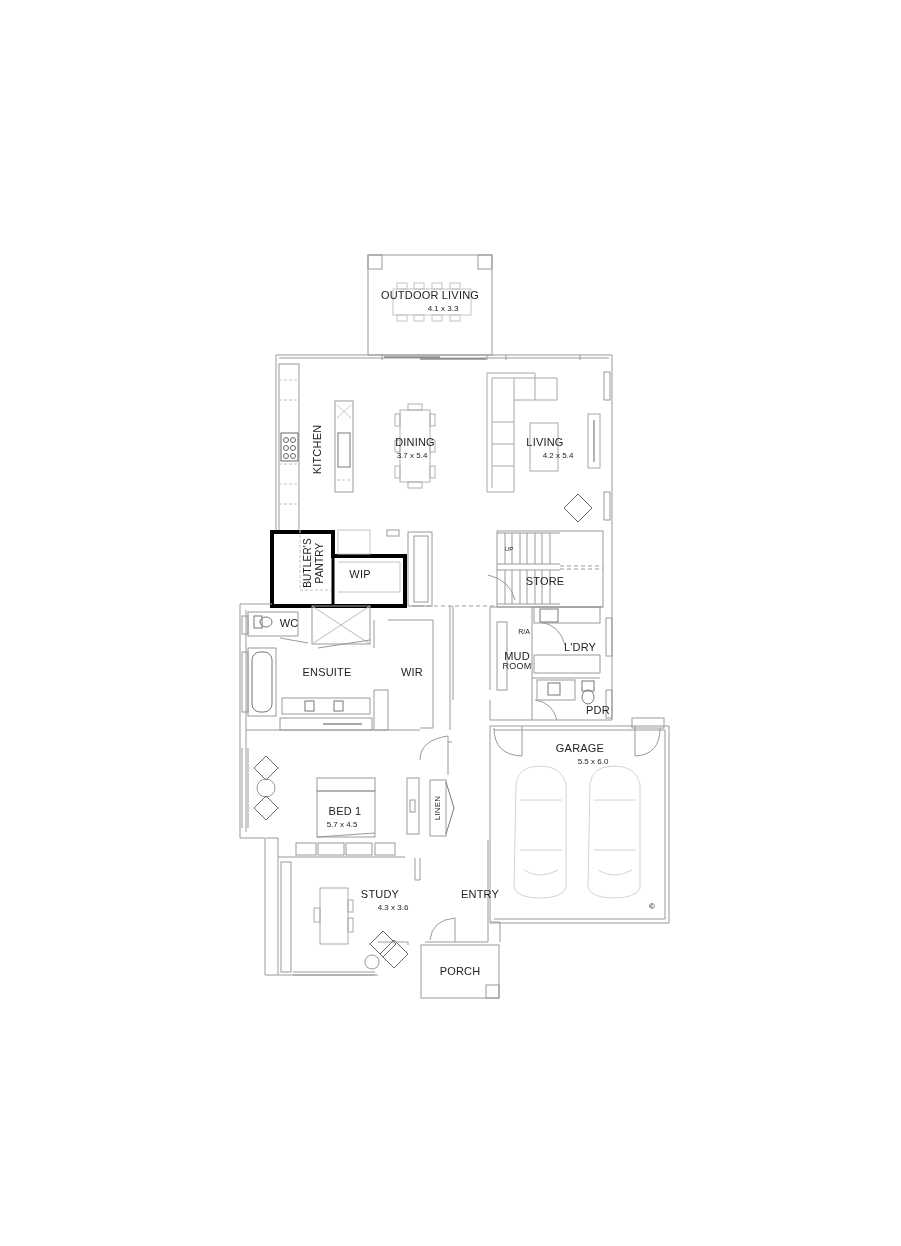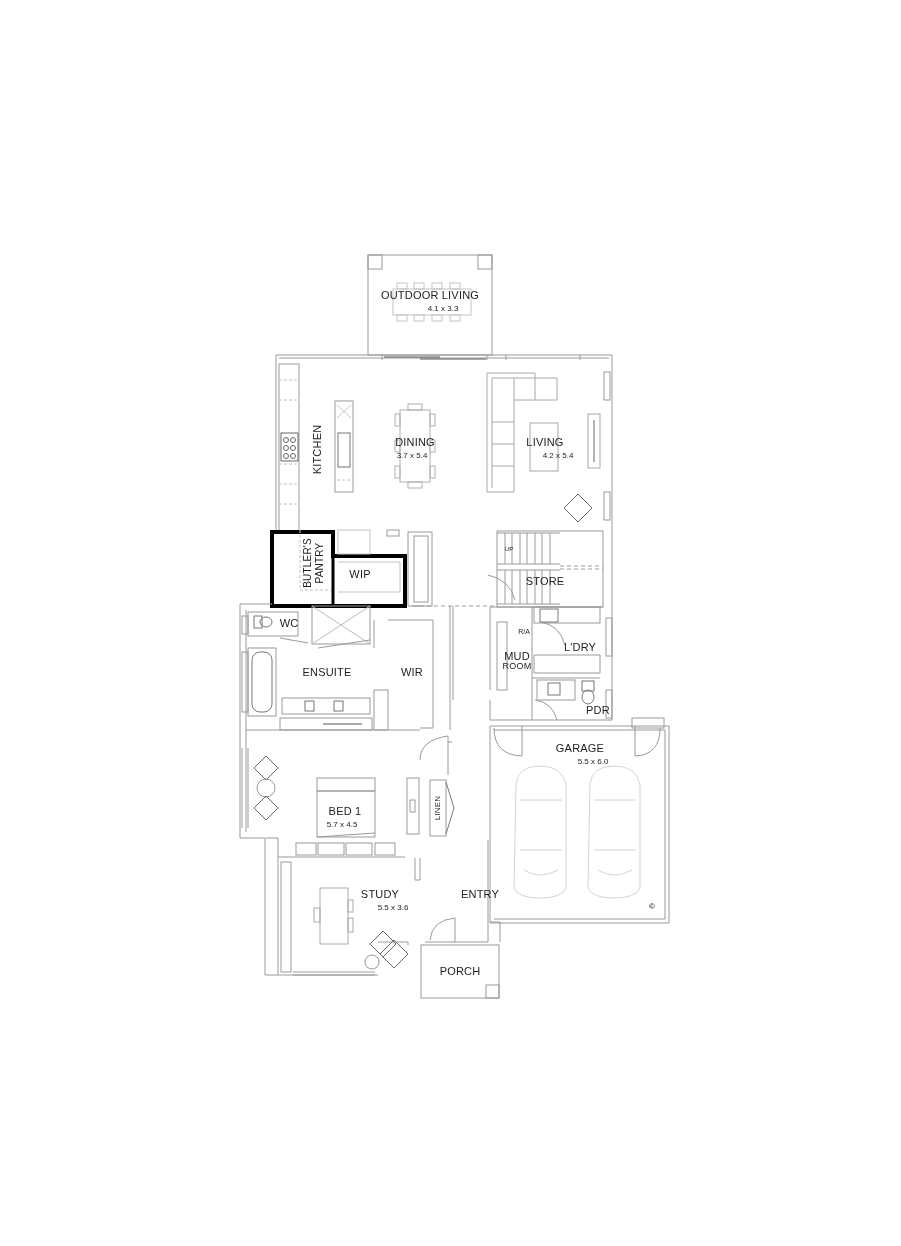--- a/index.html
+++ b/index.html
@@ -264,17 +264,17 @@
 <div class="lbl" style="left:563px;top:705px;width:30px;margin-left:20px;">PDR</div>
 
 <div class="lbl" style="left:548px;top:743px;width:64px;">GARAGE</div>
 <div class="dim" style="left:548px;top:758px;width:64px;">5.5 x 6.0</div>
 
 <div class="lbl" style="left:320px;top:806px;width:50px;">BED 1</div>
 <div class="dim" style="left:304px;top:821px;width:50px;">5.7 x 4.5</div>
 <div class="lbl vert" style="left:418px;top:804px;width:40px;font-size:8px;">LINEN</div>
 
 <div class="lbl" style="left:355px;top:889px;width:50px;">STUDY</div>
-<div class="dim" style="left:355px;top:904px;width:50px;">5.5 x 3.6</div>
+<div class="dim" style="left:355px;top:904px;width:50px;">4.3 x 3.6</div>
 <div class="lbl" style="left:433px;top:889px;width:40px;margin-left:27px;">ENTRY</div>
 <div class="lbl" style="left:435px;top:966px;width:50px;">PORCH</div>
 
 <div class="copy" style="left:649px;top:902px;">©</div>
 
 </body></html>

